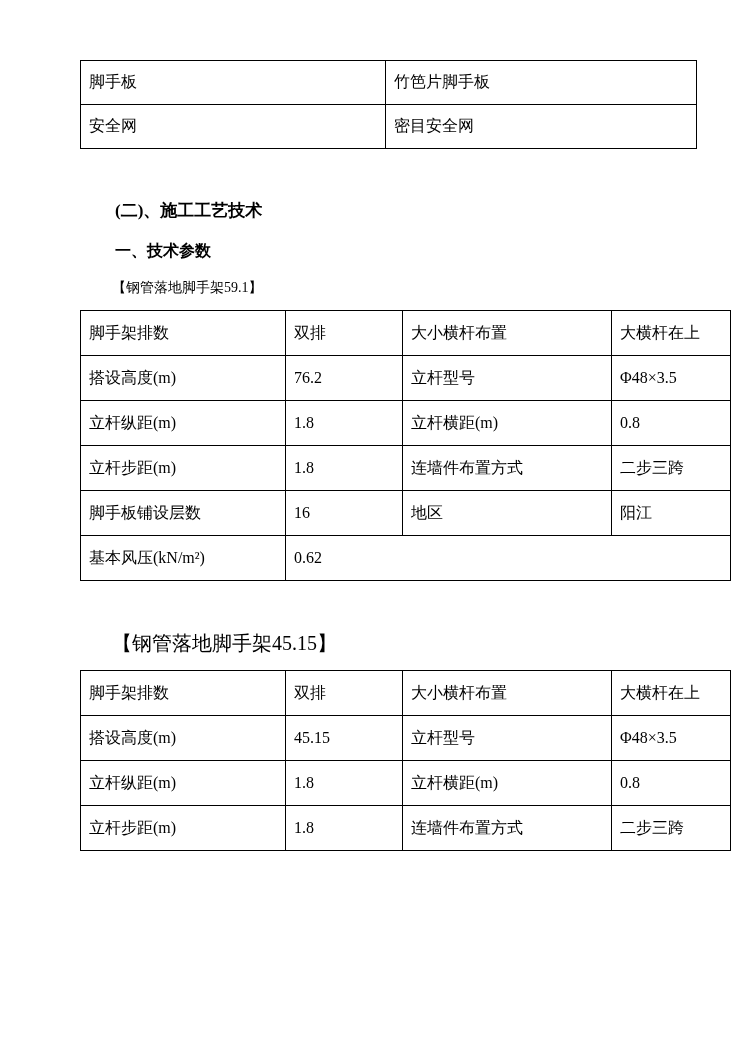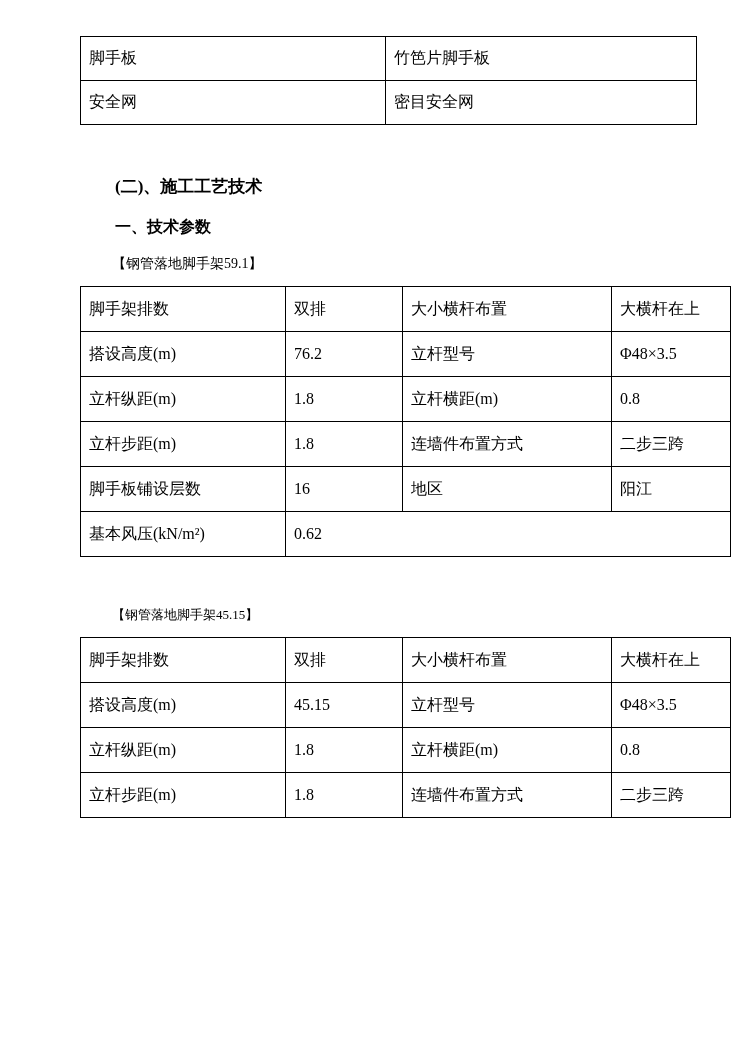--- a/index.html
+++ b/index.html
@@ -9,21 +9,21 @@
     color: #000000;
     font-family: "Liberation Serif", "DejaVu Serif", serif;
   }
   .page {
     position: relative;
     width: 744px;
     height: 1052px;
     background: #ffffff;
     overflow: hidden;
     box-sizing: border-box;
-    padding-top: 36px;
+    padding-top: 60px;
   }
   table {
     border-collapse: collapse;
     table-layout: fixed;
     width: 582px;
     margin-left: 80px;
   }
   td {
     border: 1px solid #000000;
     font-size: 16px;
@@ -50,21 +50,21 @@
     font-size: 16px;
     font-weight: bold;
   }
   .caption {
     margin: 17px 16px 0 112px;
     font-size: 14px;
     font-weight: normal;
   }
   .caption-2 {
     margin: 49px 0 0 112px;
-    font-size: 13px;
+    font-size: 20px;
     font-weight: normal;
   }
   .tbl-gap { margin-top: 13px; }
 </style>
 </head>
 <body>
 
 <div class="page">
 
   <table class="kv-table">

